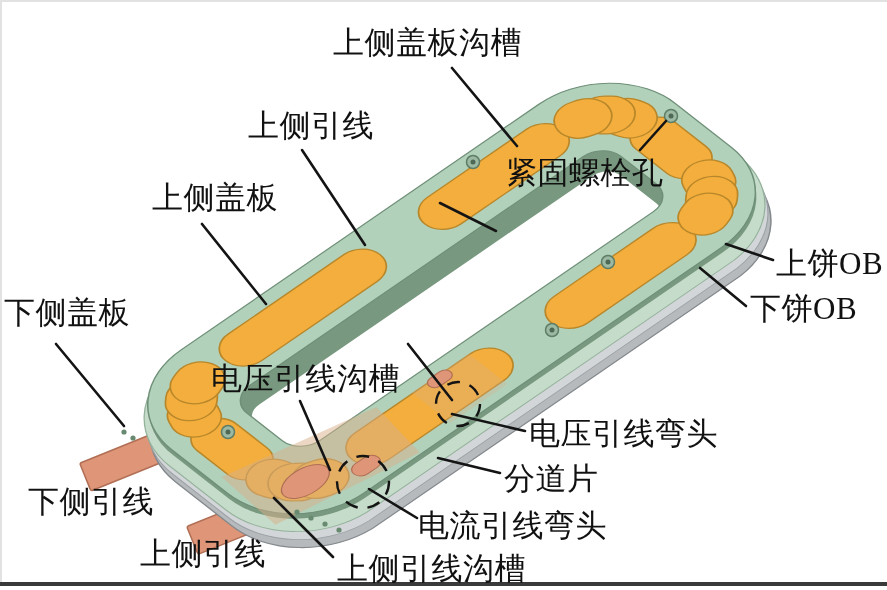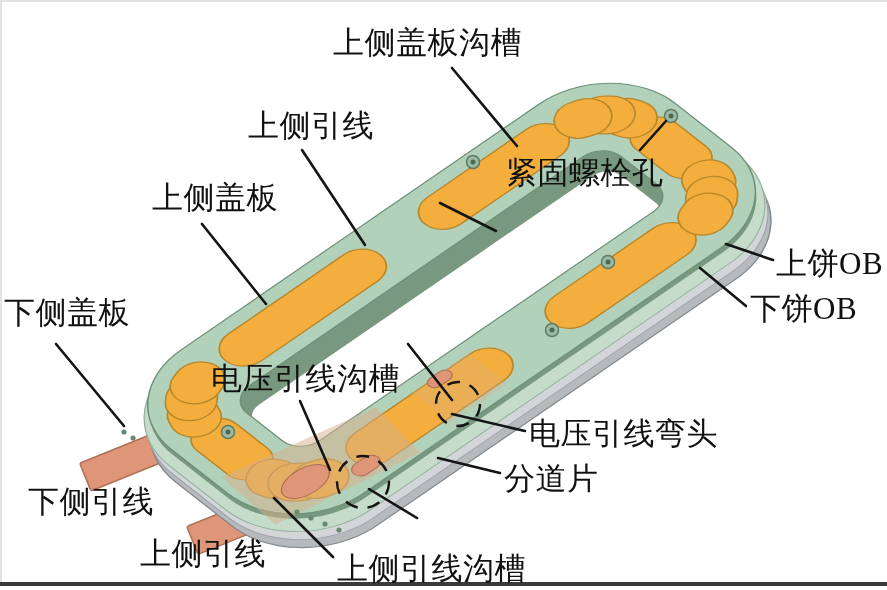--- a/index.html
+++ b/index.html
@@ -140,15 +140,16 @@
 <div class="lbl" style="left:152px;top:181px">上侧盖板</div>
 <div class="lbl" style="left:506px;top:156px">紧固螺栓孔</div>
 <div class="lbl" style="left:776px;top:247px">上饼OB</div>
 <div class="lbl" style="left:750px;top:292px">下饼OB</div>
 <div class="lbl" style="left:4px;top:296px">下侧盖板</div>
 <div class="lbl" style="left:211px;top:362px">电压引线沟槽</div>
 <div class="lbl" style="left:504px;top:462px">分道片</div>
 <div class="lbl" style="left:529px;top:417px">电压引线弯头</div>
 <div class="lbl" style="left:140px;top:537px">上侧引线</div>
 <div class="lbl" style="left:28px;top:485px">下侧引线</div>
+<div class="lbl" style="left:418px;top:509px">电流引线弯头</div>
 <div class="lbl" style="left:337px;top:552px">上侧引线沟槽</div>
 
 </div>
 
 </body></html>

